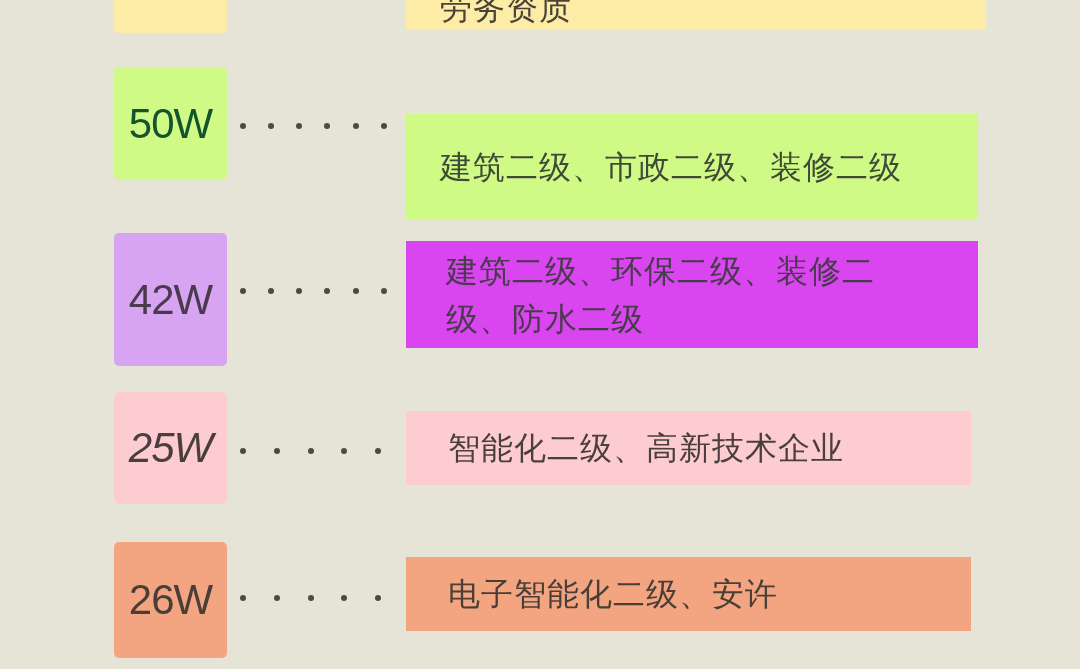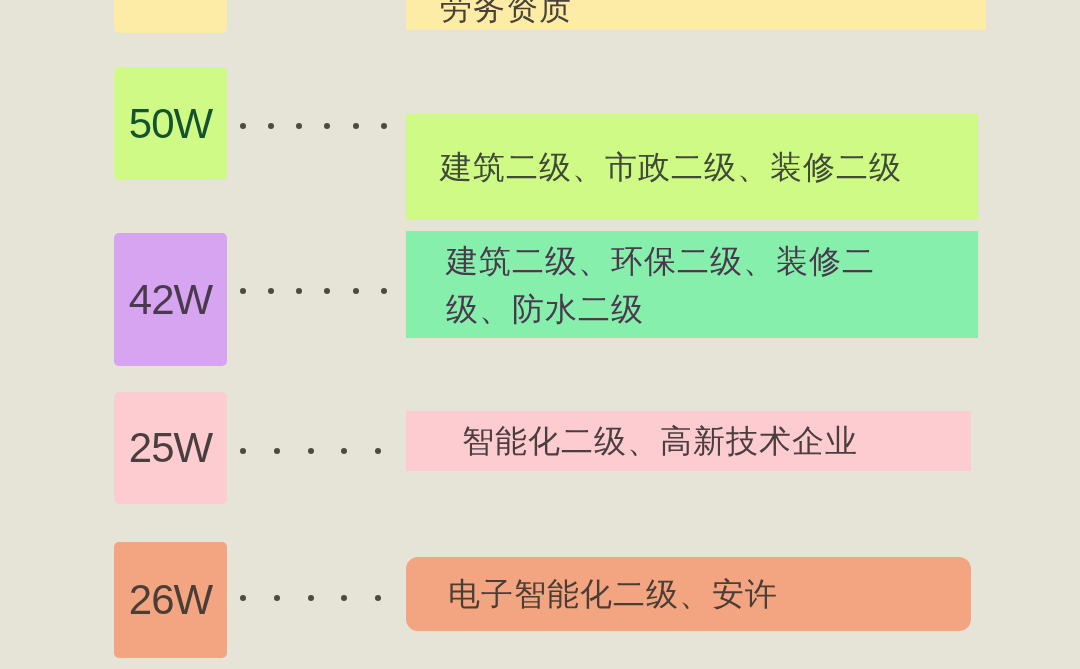--- a/index.html
+++ b/index.html
@@ -59,45 +59,45 @@
 </div>
 <div class="dots" style="top:286px;">
   <span class="dot"></span>
   <span class="dot"></span>
   <span class="dot"></span>
   <span class="dot"></span>
   <span class="dot"></span>
   <span class="dot"></span>
   <span class="dot"></span>
 </div>
-<div class="desc" style="top:231px;height:107px;width:572px;background:#86efac;color:#4a3a4e;padding-left:40px;padding-right:46px;">
+<div class="desc" style="top:241px;height:107px;width:572px;background:#d946ef;color:#4a3a4e;padding-left:40px;padding-right:46px;">
   <span>建筑二级、环保二级、装修二级、防水二级</span>
 </div>
 
-<div class="price" style="top:392px;height:112px;background:#fdccd1;color:#4a3e3e;">
+<div class="price" style="top:392px;height:112px;background:#fdccd1;color:#4a3e3e;font-style:italic;">
   <span>25W</span>
 </div>
 <div class="dots" style="top:446px;">
   <span class="dot"></span>
   <span class="dot"></span>
   <span class="dot"></span>
   <span class="dot"></span>
   <span class="dot"></span>
   <span class="dot"></span>
 </div>
-<div class="desc" style="top:411px;height:60px;width:565px;background:#fdccd1;color:#4a3e3e;padding-left:56px;">
+<div class="desc" style="top:411px;height:74px;width:565px;background:#fdccd1;color:#4a3e3e;padding-left:42px;">
   <span>智能化二级、高新技术企业</span>
 </div>
 
 <div class="price" style="top:542px;height:116px;background:#f3a582;color:#4a3e36;">
   <span>26W</span>
 </div>
 <div class="dots" style="top:593px;">
   <span class="dot"></span>
   <span class="dot"></span>
   <span class="dot"></span>
   <span class="dot"></span>
   <span class="dot"></span>
   <span class="dot"></span>
 </div>
-<div class="desc" style="top:557px;height:74px;width:565px;background:#f3a582;color:#4a3e36;padding-left:42px;border-radius:12px;">
+<div class="desc" style="top:557px;height:74px;width:565px;background:#f3a582;color:#4a3e36;padding-left:42px;">
   <span>电子智能化二级、安许</span>
 </div>
 
 </body></html>

